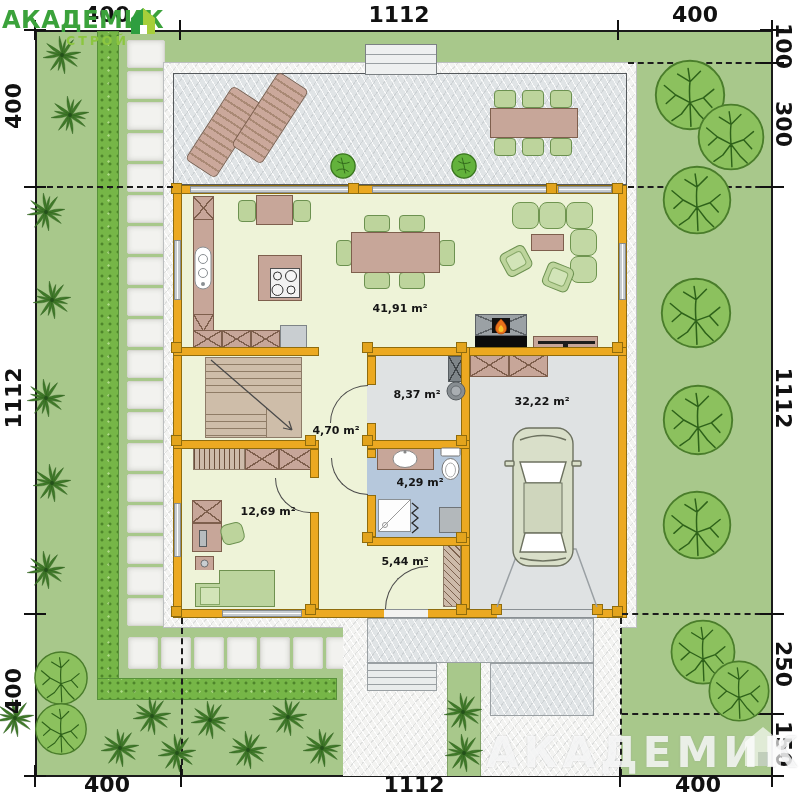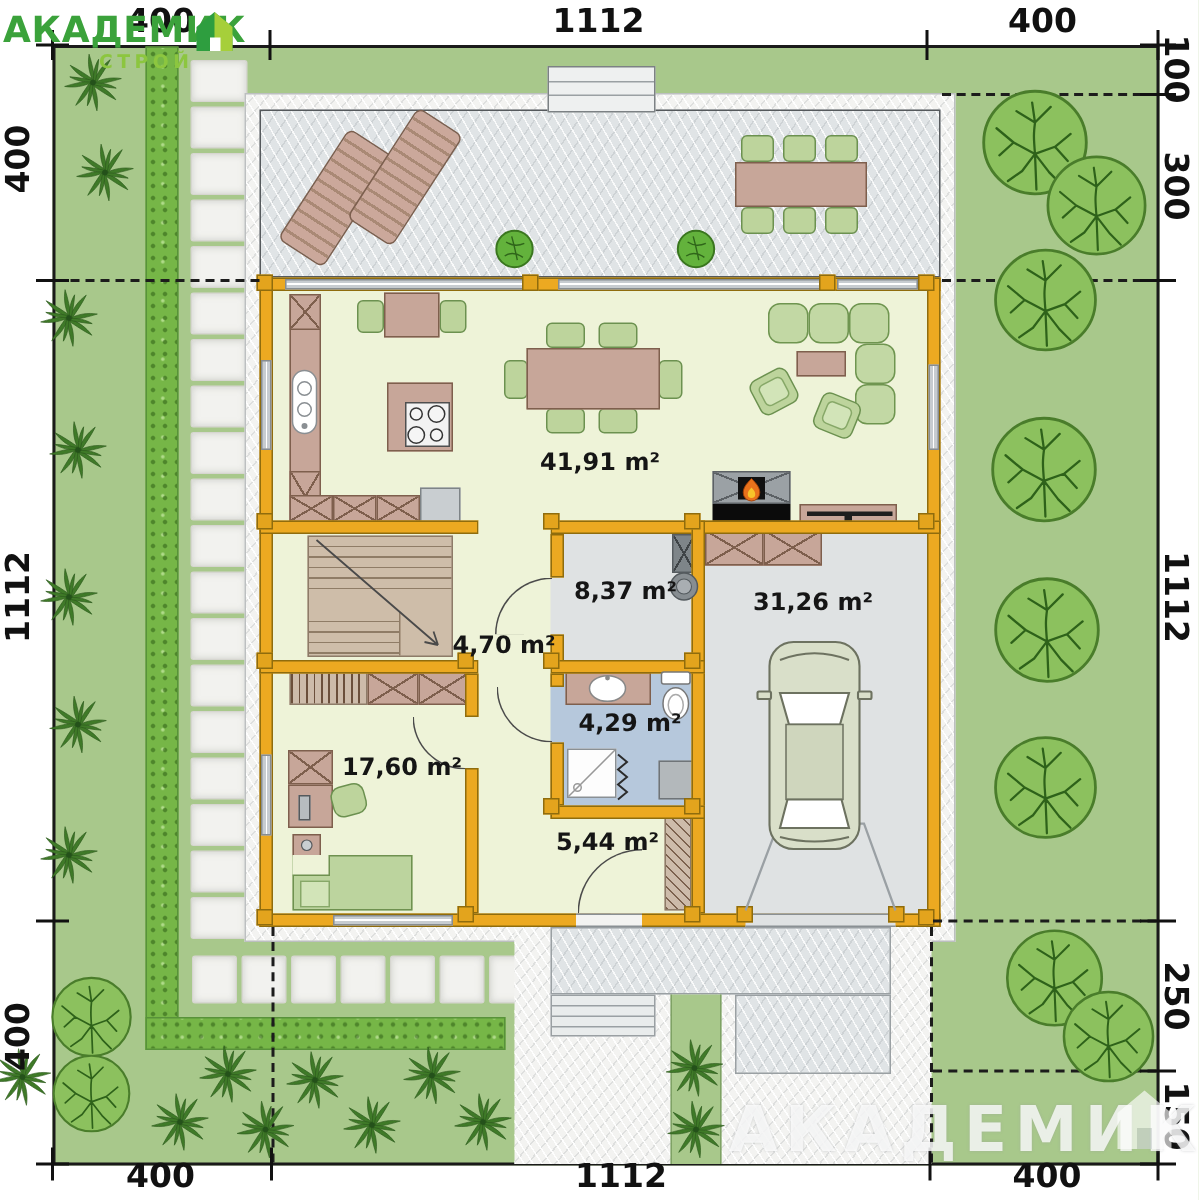--- a/index.html
+++ b/index.html
@@ -41,21 +41,21 @@
   .lounge{position:absolute;width:36px;height:88px;border:1px solid #7c5f4e;border-radius:5px;box-sizing:border-box;
      background:repeating-linear-gradient(180deg, #cba89b 0 6px, #a98975 6px 8px);}
   .treads{background-image:repeating-linear-gradient(180deg, transparent 0 6px, #8f7c66 6px 7px);}
   .arc{position:absolute;box-sizing:border-box;border:0 solid #4a4a4a;background:transparent;}
   .dash-h{position:absolute;height:0;border-top:2px dashed #1c1c1c;}
   .dash-v{position:absolute;width:0;border-left:2px dashed #1c1c1c;}
   .tick{position:absolute;background:#111;}
   .dim{position:absolute;font-weight:bold;font-size:22px;color:#111;transform:translate(-50%,0);white-space:nowrap;}
   .dim-l{transform:translate(-50%,-50%) rotate(-90deg);}
   .dim-r{transform:translate(-50%,-50%) rotate(90deg);}
-  .rlabel{position:absolute;transform:translate(-50%,-50%);font-weight:bold;font-size:16px;color:#151515;white-space:nowrap;}
+  .rlabel{position:absolute;transform:translate(-50%,-50%);font-weight:bold;font-size:11px;color:#151515;white-space:nowrap;}
   .fp-top{position:absolute;background-color:#9ba1a5;box-sizing:border-box;border:1px solid #5c6165;
      background-image:linear-gradient(to bottom right, transparent calc(50% - .7px), #5c6165 calc(50% - .7px), #5c6165 calc(50% + .7px), transparent calc(50% + .7px)),
                       linear-gradient(to top right, transparent calc(50% - .7px), #5c6165 calc(50% - .7px), #5c6165 calc(50% + .7px), transparent calc(50% + .7px));}
   .logo{position:absolute;left:2px;top:4px;width:170px;height:48px;}
   .logo-title{position:absolute;left:0;top:2px;font-size:24px;font-weight:bold;color:#3ba23b;letter-spacing:.5px;}
   .logo-sub{position:absolute;left:64px;top:29px;font-size:12.5px;font-weight:bold;color:#8cc63f;letter-spacing:3px;}
   .watermark{position:absolute;left:486px;top:718px;width:310px;height:58px;pointer-events:none;}
   .watermark span{position:absolute;left:0;top:10px;font-size:42px;font-weight:bold;letter-spacing:5px;color:rgba(255,255,255,.78);text-shadow:0 0 2px rgba(150,156,160,.45);}
   .sline{position:absolute;background:#9aa0a3;}
 </style>
@@ -367,23 +367,23 @@
         <use href="#sym-palm" x="442" y="691" width="42" height="42"></use>
         <use href="#sym-palm" x="443" y="732" width="42" height="42"></use>
         <use href="#sym-bush" x="329" y="152" width="28" height="28"></use>
         <use href="#sym-bush" x="450" y="152" width="28" height="28"></use>
       </g>
   </svg>
 
   <div class="rlabel" style="left:400px;top:308px;">41,91 m²</div>
   <div class="rlabel" style="left:336px;top:430px;">4,70 m²</div>
   <div class="rlabel" style="left:417px;top:394px;">8,37 m²</div>
-  <div class="rlabel" style="left:542px;top:401px;">31,26 m²</div>
+  <div class="rlabel" style="left:542px;top:401px;">32,22 m²</div>
   <div class="rlabel" style="left:420px;top:482px;">4,29 m²</div>
-  <div class="rlabel" style="left:268px;top:511px;">17,60 m²</div>
+  <div class="rlabel" style="left:268px;top:511px;">12,69 m²</div>
   <div class="rlabel" style="left:405px;top:561px;">5,44 m²</div>
 
   <div class="tick" style="left:34px;top:20px;width:2px;height:20px;"></div>
   <div class="tick" style="left:179px;top:20px;width:2px;height:20px;"></div>
   <div class="tick" style="left:617px;top:20px;width:2px;height:20px;"></div>
   <div class="tick" style="left:771px;top:20px;width:2px;height:20px;"></div>
   <div class="tick" style="left:34px;top:765px;width:2px;height:22px;"></div>
   <div class="tick" style="left:180px;top:765px;width:2px;height:22px;"></div>
   <div class="tick" style="left:619px;top:765px;width:2px;height:22px;"></div>
   <div class="tick" style="left:771px;top:765px;width:2px;height:22px;"></div>

